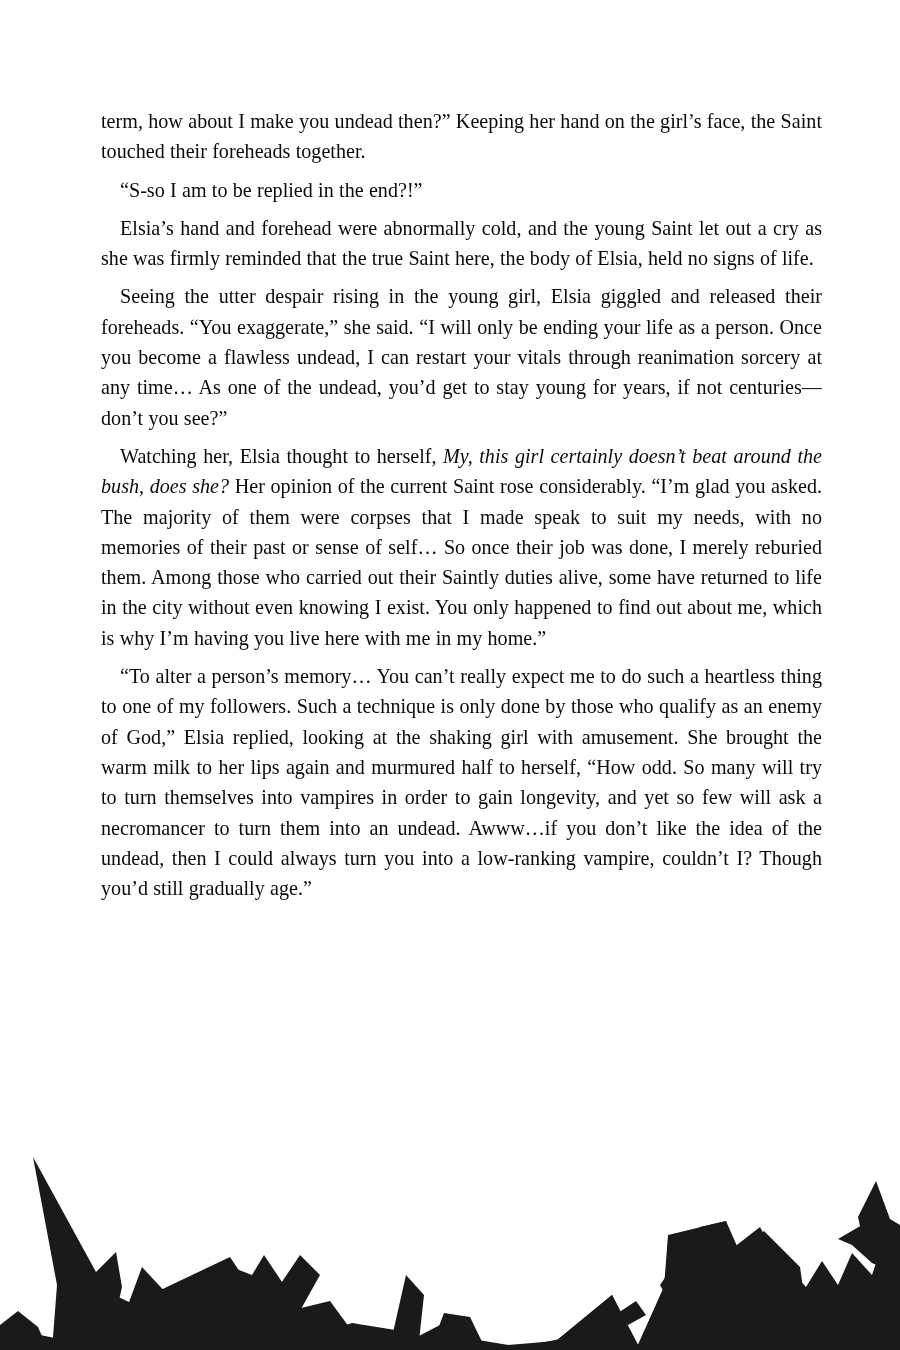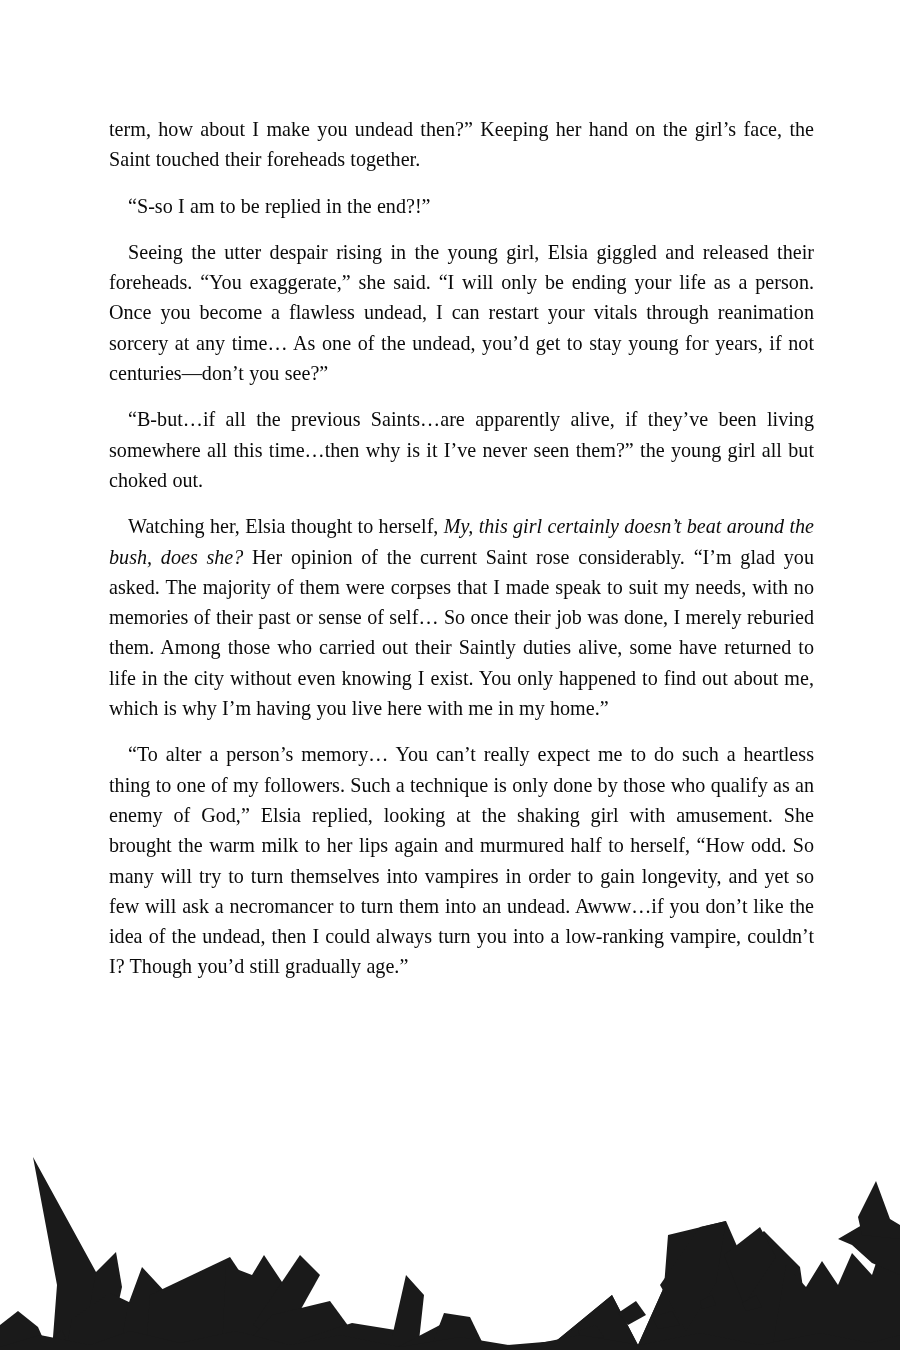--- a/index.html
+++ b/index.html
@@ -23,21 +23,21 @@
   }
 
   #text-column {
     position: absolute;
     left: 93px;
     top: 98px;
     width: 737px;
   }
 
   p.para {
-    margin: 16px;
+    margin: 8px;
     font-size: 20.1px;
     line-height: 30.3px;
     text-align: justify;
     text-justify: inter-word;
     letter-spacing: 0.02px;
     word-spacing: 0.2px;
     text-indent: 19px;
     color: #0a0a0a;
     -webkit-font-smoothing: antialiased;
   }
@@ -67,22 +67,22 @@
   }
 </style>
 </head>
 <body>
 
 <div id="page">
 
   <div id="text-column">
     <p class="para no-indent">term, how about I make you undead then?” Keeping her hand on the girl’s face, the Saint touched their foreheads together.</p>
     <p class="para">“S-so I am to be replied in the end?!”</p>
+    <p class="para">Elsia’s hand and forehead were abnormally cold, and the young Saint let out a cry as she was firmly reminded that the true Saint here, the body of Elsia, held no signs of life.</p>
     <p class="para">Seeing the utter despair rising in the young girl, Elsia giggled and released their foreheads. “You exaggerate,” she said. “I will only be ending your life as a person. Once you become a flawless undead, I can restart your vitals through reanimation sorcery at any time… As one of the undead, you’d get to stay young for years, if not centuries—don’t you see?”</p>
-    <p class="para">“B-but…if all the previous Saints…are apparently alive, if they’ve been living somewhere all this time…then why is it I’ve never seen them?” the young girl all but choked out.</p>
     <p class="para" id="p6"><span>Watching her, Elsia thought to herself, </span><em>My, this girl certainly doesn’t beat around the bush, does she?</em><span> Her opinion of the current Saint rose considerably. “I’m glad you asked. The majority of them were corpses that I made speak to suit my needs, with no memories of their past or sense of self… So once their job was done, I merely reburied them. Among those who carried out their Saintly duties alive, some have returned to life in the city without even knowing I exist. You only happened to find out about me, which is why I’m having you live here with me in my home.”</span></p>
     <p class="para">“To alter a person’s memory… You can’t really expect me to do such a heartless thing to one of my followers. Such a technique is only done by those who qualify as an enemy of God,” Elsia replied, looking at the shaking girl with amusement. She brought the warm milk to her lips again and murmured half to herself, “How odd. So many will try to turn themselves into vampires in order to gain longevity, and yet so few will ask a necromancer to turn them into an undead. Awww…if you don’t like the idea of the undead, then I could always turn you into a low-ranking vampire, couldn’t I? Though you’d still gradually age.”</p>
   </div>
 
   <div id="bottom-art">
     <svg viewBox="0 0 900 215" preserveAspectRatio="none" xmlns="http://www.w3.org/2000/svg" aria-hidden="true">
       <g fill="#1a1a1a">
 
         <path d="M33 22 L96 137 L104 190 L72 215 L52 215 L57 150 Z"></path>
         <path d="M96 137 L116 117 L122 152 L108 215 L82 215 Z"></path>

